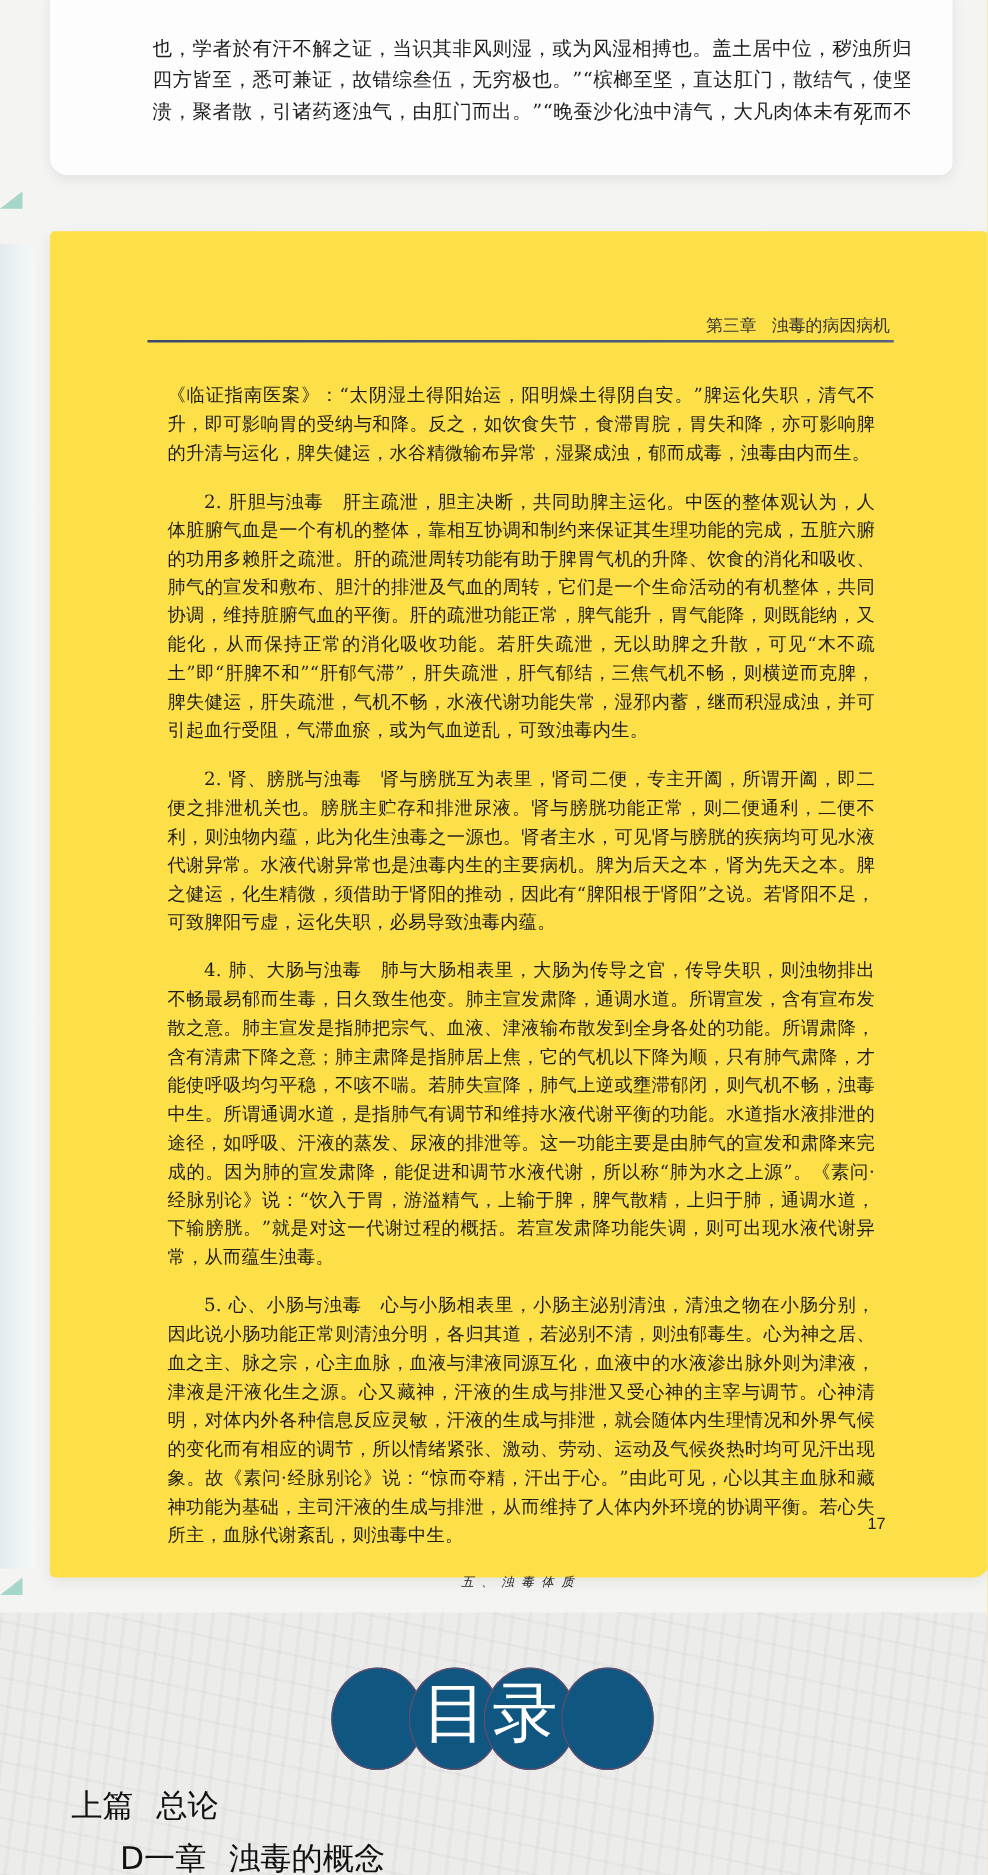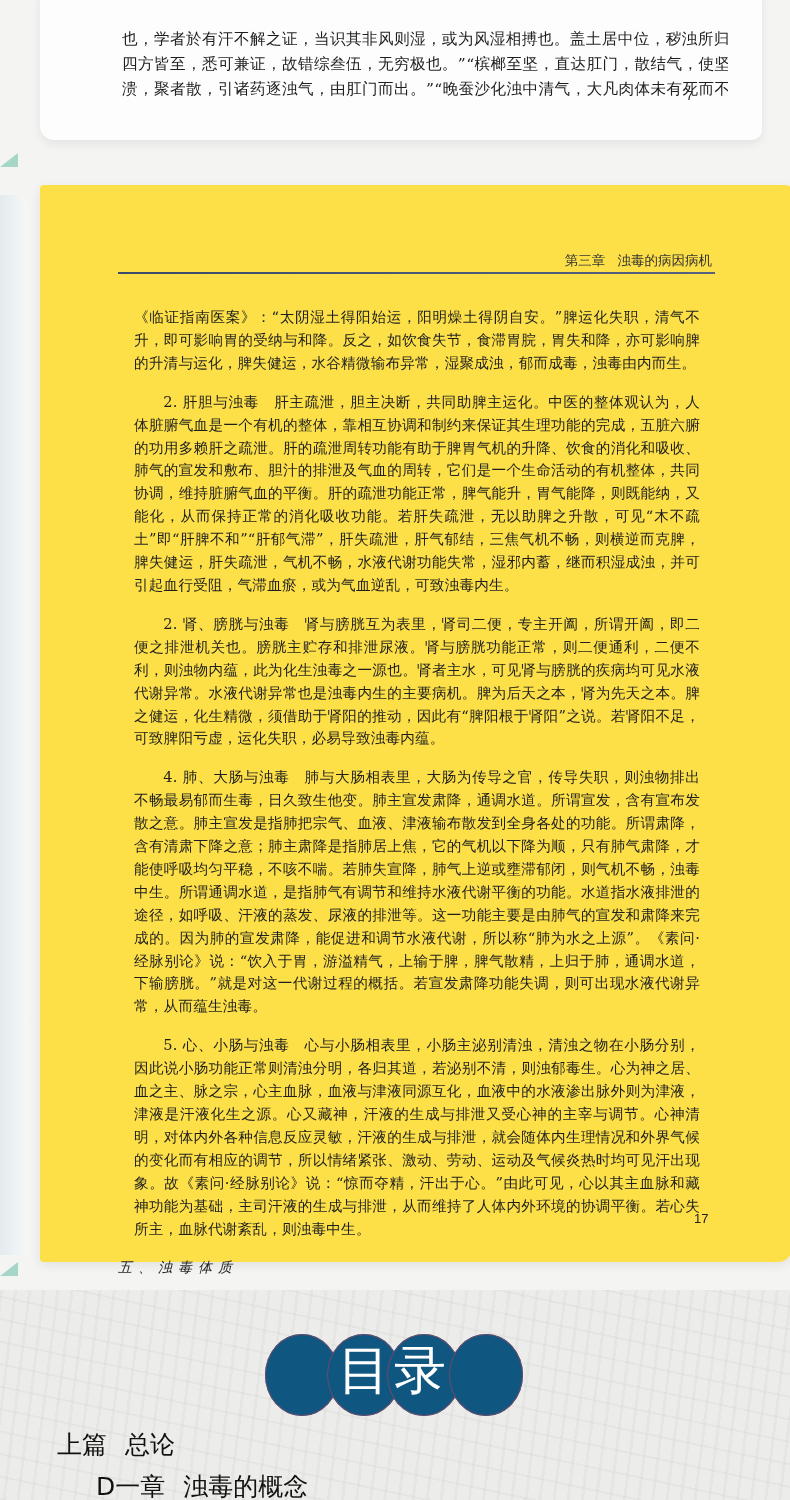--- a/index.html
+++ b/index.html
@@ -48,21 +48,21 @@
     position: absolute; left: 78px; top: 87px; width: 597px; height: 2px;
     background: linear-gradient(to right, #3a4b6a, #556380);
   }
   .body-text {
     position: absolute; left: 78px; top: 105px; width: 598px;
     font-size: 14.6px; line-height: 22.9px; text-align: justify; letter-spacing: 0.2px;
   }
   .body-text p { margin: 16px; text-indent: 2em; }
   .body-text p.no-indent { text-indent: 0; }
   .section-head {
-    font-size: 14px; letter-spacing: 6px; margin: 14px 0 14px 0 !important;
+    text-align: center; font-size: 10px; letter-spacing: 6px; margin: 14px 0 14px 0 !important;
     text-indent: 0 !important; font-style: italic;
   }
   
   .toc-area {
     position: absolute; left: 0; top: 1290px; width: 790px; height: 210px;
     background:
       repeating-linear-gradient(97deg, rgba(200,200,200,0.18) 0 3px, transparent 3px 14px),
       repeating-linear-gradient(12deg, rgba(180,180,180,0.12) 0 2px, transparent 2px 22px),
       #ececea;
     padding-left: 19px;

